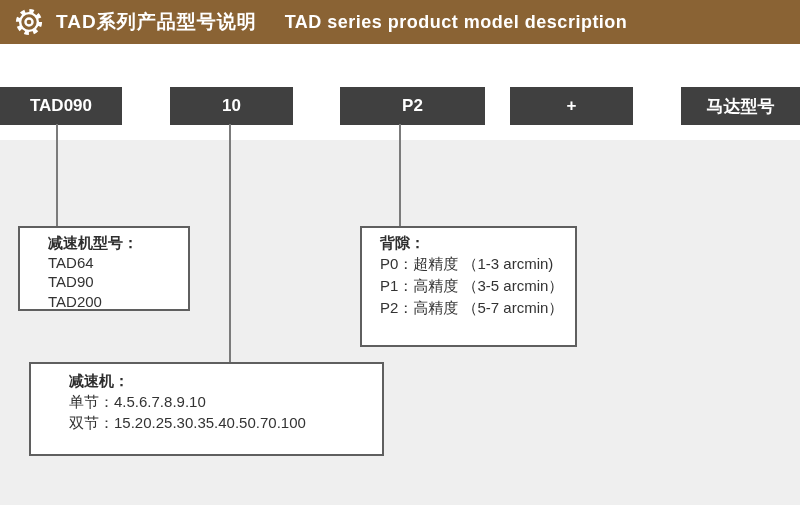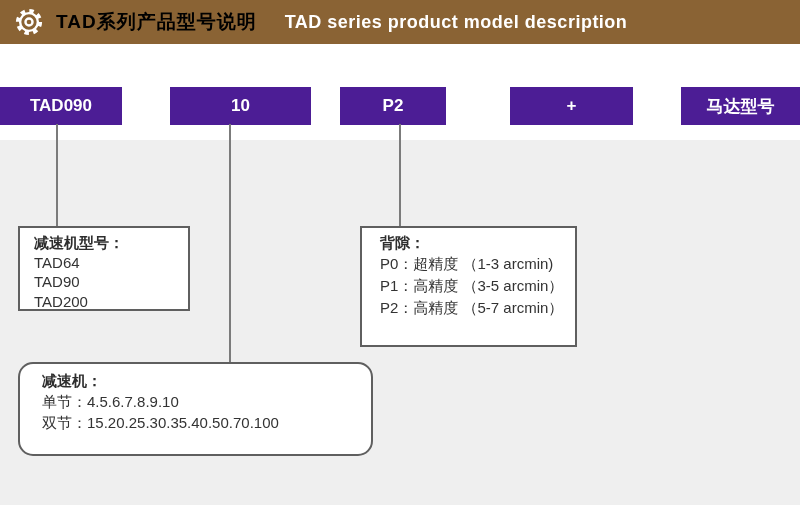--- a/index.html
+++ b/index.html
@@ -3,47 +3,47 @@
 <meta charset="utf-8">
 <style>
   html,body{margin:0;padding:0;}
   body{font-family:"Liberation Sans","DejaVu Sans",sans-serif;background:#ffffff;}
   .canvas{position:relative;width:800px;height:505px;background:#ffffff;overflow:hidden;}
 
   
   .header{position:absolute;left:0;top:0;width:800px;height:44px;background:#8A6334;
           display:flex;align-items:center;}
   .gear{margin-left:12px;width:34px;height:34px;flex:0 0 auto;}
-  .title-zh{color:#000000;font-weight:bold;font-size:19px;margin-left:10px;letter-spacing:1px;}
+  .title-zh{color:#ffffff;font-weight:bold;font-size:19px;margin-left:10px;letter-spacing:1px;}
   .title-en{color:#ffffff;font-weight:bold;font-size:18px;margin-left:28px;letter-spacing:0.5px;}
 
   
-  .seg{position:absolute;top:87px;height:38px;background:#4c1d95;color:#ffffff;
+  .seg{position:absolute;top:87px;height:38px;background:#404040;color:#ffffff;
        font-weight:bold;font-size:17px;display:flex;align-items:center;justify-content:center;}
   .seg1{left:0;width:122px;}
-  .seg2{left:170px;width:141px;}
-  .seg3{left:340px;width:106px;}
+  .seg2{left:170px;width:123px;}
+  .seg3{left:340px;width:145px;}
   .seg4{left:510px;width:123px;}
   .seg5{left:681px;width:119px;}
 
   
   .panel{position:absolute;left:0;top:140px;width:800px;height:365px;background:#EFEFEF;}
 
   
   .vline{position:absolute;width:2px;background:#7B7B7B;}
   .line1{left:56px;top:124px;height:102px;}
   .line2{left:229px;top:124px;height:238px;}
   .line3{left:399px;top:124px;height:102px;}
 
   
   .callout{position:absolute;background:#ffffff;border:2px solid #5F5F5F;box-sizing:border-box;
            color:#333333;font-size:15px;}
-  .co1{left:18px;top:226px;width:172px;height:85px;padding:5px 8px 0 14px;}
+  .co1{left:18px;top:226px;width:172px;height:85px;padding:5px 8px 0 28px;}
   .co2{left:360px;top:226px;width:217px;height:121px;padding:5px 8px 0 18px;}
-  .co3{left:18px;top:362px;width:355px;height:94px;padding:7px 8px 0 22px;border-radius:15px;}
+  .co3{left:29px;top:362px;width:355px;height:94px;padding:7px 8px 0 38px;}
   .co-title{font-weight:bold;line-height:20px;color:#2E2E2E;}
   .co1 .co-line{line-height:19.4px;}
   .co2 .co-line{line-height:22px;}
   .co3 .co-line{line-height:21px;}
 </style>
 </head>
 <body>
 
 <div class="canvas">
 

